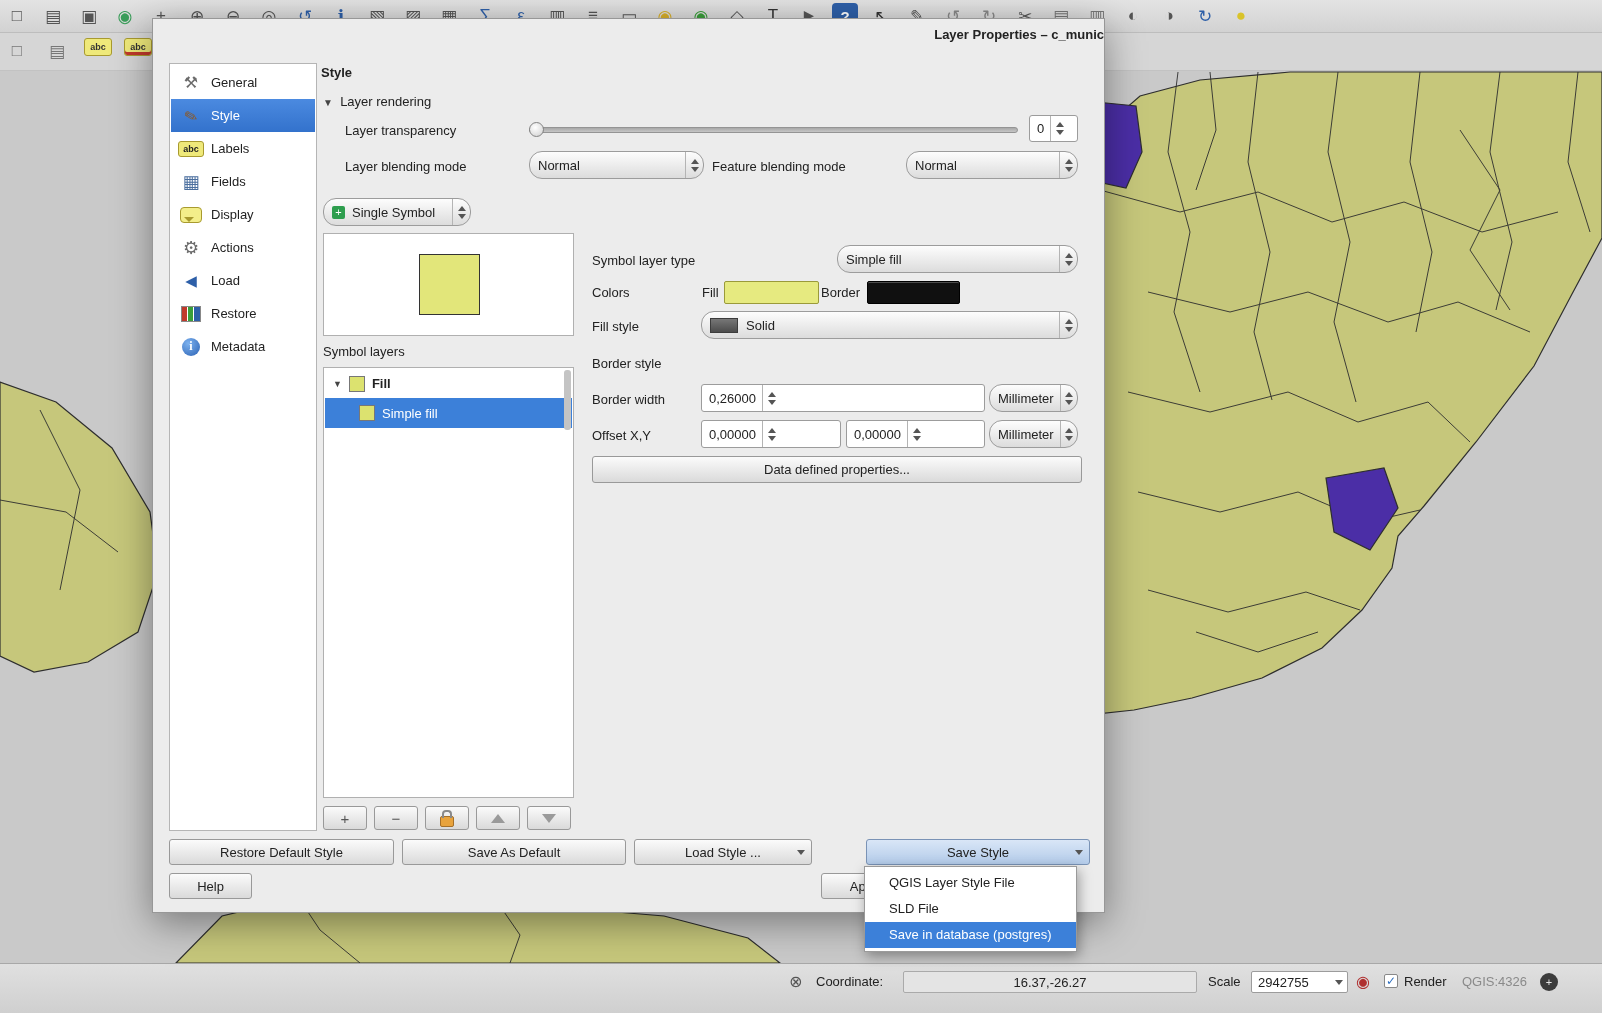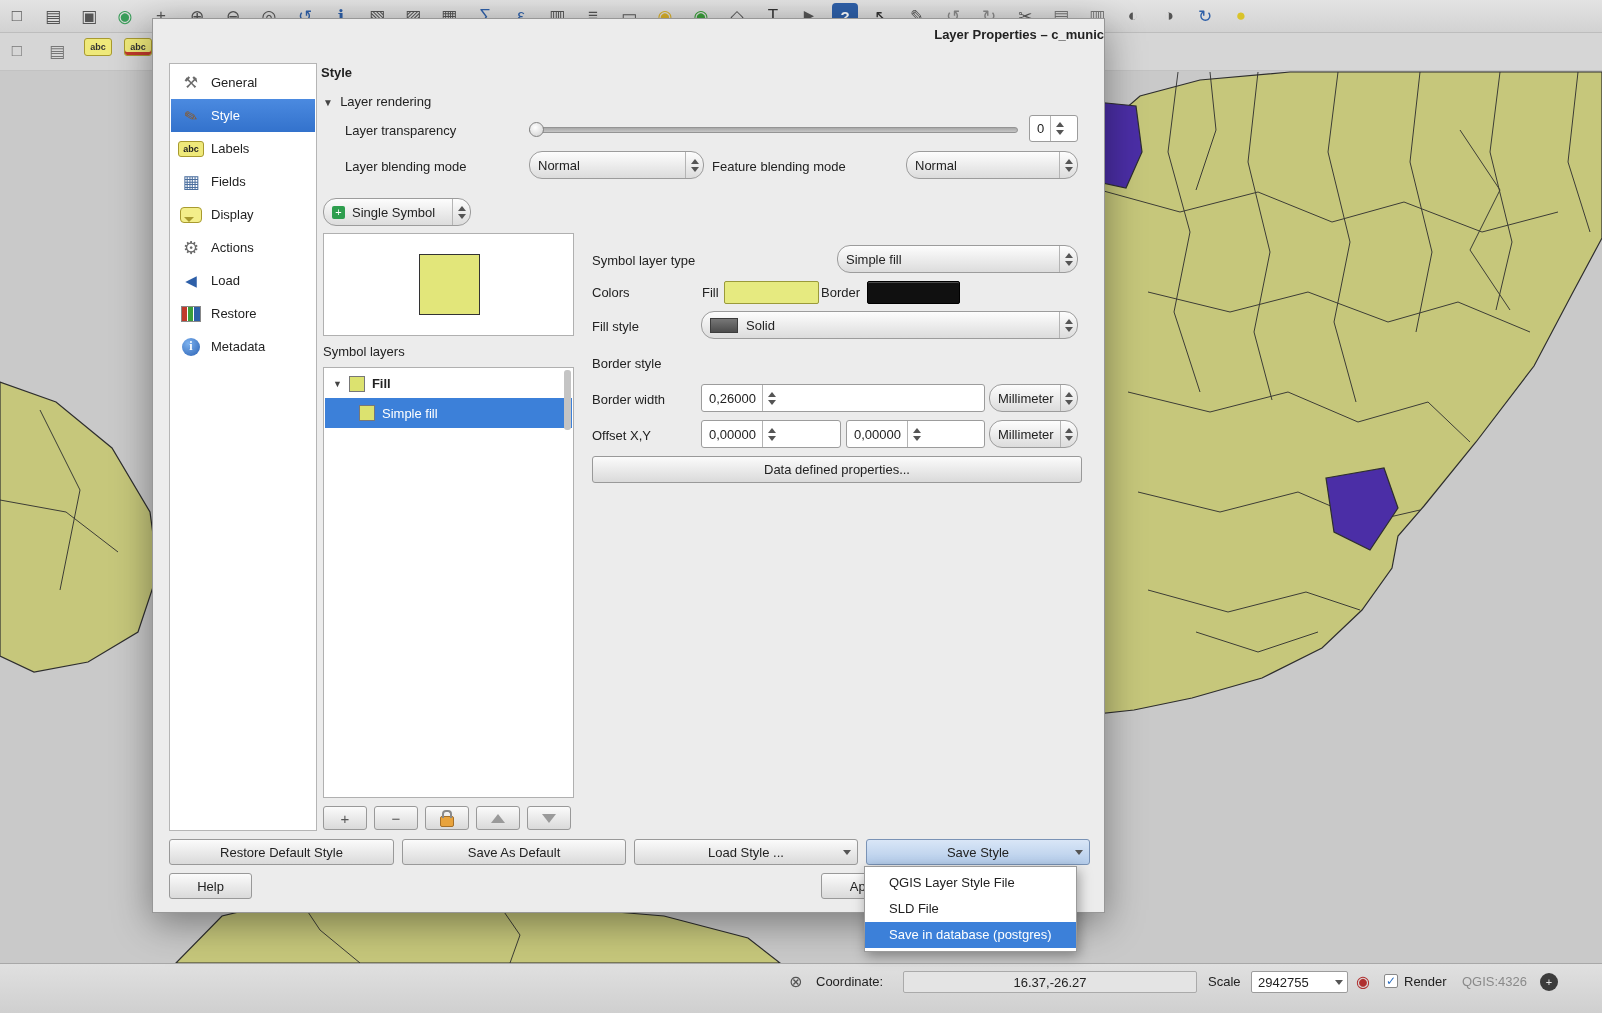--- a/index.html
+++ b/index.html
@@ -402,21 +402,21 @@
   <div class="abs btn" style="left:439px;top:437px;width:490px;height:27px">
     <span>Data defined properties...</span>
   </div>
 
   <div class="abs btn" style="left:16px;top:820px;width:225px;height:26px">
     <span>Restore Default Style</span>
   </div>
   <div class="abs btn" style="left:249px;top:820px;width:224px;height:26px">
     <span>Save As Default</span>
   </div>
-  <div class="abs btn" style="left:481px;top:820px;width:224px;height:26px">
+  <div class="abs btn" style="left:481px;top:820px;width:178px;height:26px">
     <span>Load Style ...</span>
     <span style="position:absolute;right:6px" class="tri-dn"></span>
   </div>
   <div class="abs btn btn-blue" style="left:713px;top:820px;width:224px;height:26px">
     <span>Save Style</span>
     <span style="position:absolute;right:6px" class="tri-dn"></span>
   </div>
 
   <div class="abs btn" style="left:16px;top:854px;width:83px;height:26px">
     <span>Help</span>

